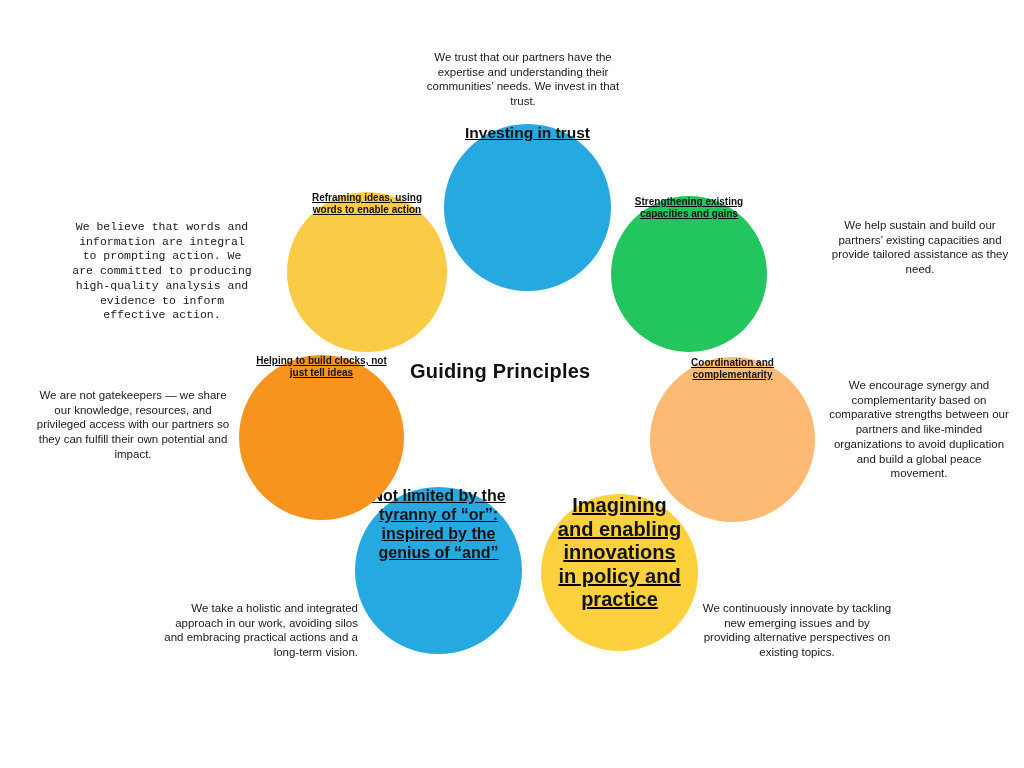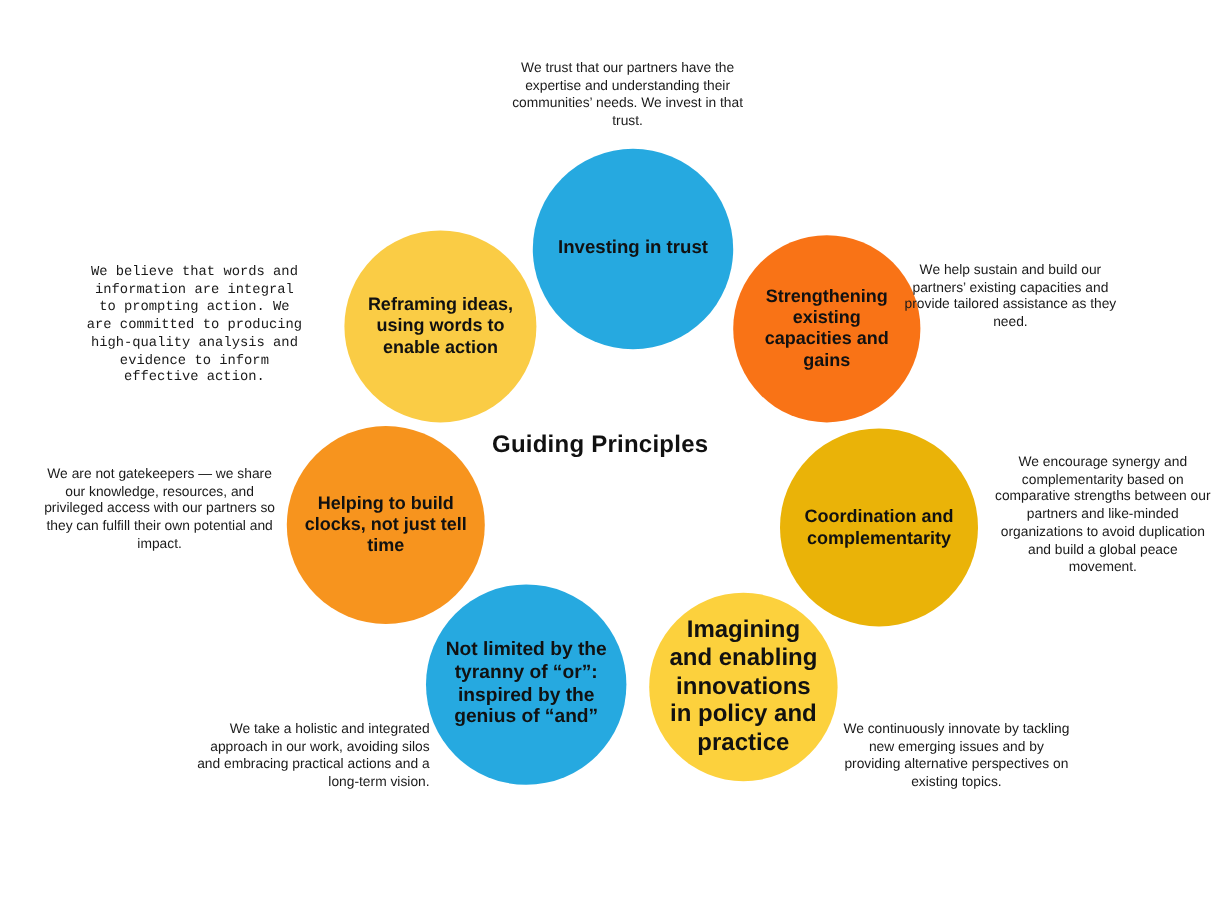--- a/index.html
+++ b/index.html
@@ -23,29 +23,29 @@
     font-size: 20px;
     font-weight: bold;
     color: #111111;
     line-height: 1.1;
     letter-spacing: 0.2px;
   }
   .circle {
     position: absolute;
     border-radius: 50%;
     display: flex;
-    align-items: center;
     justify-content: center;
     text-align: center;
+    text-decoration: underline;
   }
   .circle .label {
     display: block;
     font-weight: bold;
     color: #111111;
-    font-size: 15px;
+    font-size: 10px;
     line-height: 1.18;
     padding: 0 14px;
   }
   .desc {
     position: absolute;
     text-align: center;
     color: #1a1a1a;
     font-size: 11.5px;
     line-height: 1.28;
   }
@@ -58,51 +58,51 @@
   .c4 { left: 355px; top: 487px; width: 167px; height: 167px; } 
   .c5 { left: 239px; top: 355px; width: 165px; height: 165px; } 
   .c6 { left: 287px; top: 192px; width: 160px; height: 160px; } 
 
   .c0 .label { font-size: 15.5px; }
   .c3 .label { font-size: 20px; }
   .c4 .label { font-size: 16px; }
 
   
   .d0 { left: 418px; top: 50px;  width: 210px; }
-  .d1 { left: 753px; top: 218px; width: 178px; text-align: center; }
+  .d1 { left: 831px; top: 218px; width: 178px; text-align: center; }
   .d2 { left: 828px; top: 378px; width: 182px; }
   .d3 { left: 701px; top: 601px; width: 192px; }
   .d4 { left: 160px; top: 601px; width: 198px; text-align: right; }
   .d5 { left: 36px;  top: 388px; width: 194px; }
   .d6 { left: 70px;  top: 220px; width: 184px; font-family: Liberation Mono, monospace; }
 </style>
 </head>
 <body>
 
 <div class="canvas">
 
   <div class="center-title">Guiding Principles</div>
 
   <div class="circle c0" style="background: rgb(38, 169, 224);">
     <span class="label">Investing in trust</span>
   </div>
-  <div class="circle c1" style="background: #f97316;">
+  <div class="circle c1" style="background: #22c55e;">
     <span class="label">Strengthening existing capacities and gains</span>
   </div>
-  <div class="circle c2" style="background: #eab308;">
+  <div class="circle c2" style="background: #fdba74;">
     <span class="label">Coordination and complementarity</span>
   </div>
   <div class="circle c3" style="background: rgb(252, 209, 61);">
     <span class="label">Imagining and enabling innovations in policy and practice</span>
   </div>
   <div class="circle c4" style="background: rgb(38, 169, 224);">
     <span class="label">Not limited by the tyranny of “or”: inspired by the genius of “and”</span>
   </div>
   <div class="circle c5" style="background: rgb(247, 148, 30);">
-    <span class="label">Helping to build clocks, not just tell time</span>
+    <span class="label">Helping to build clocks, not just tell ideas</span>
   </div>
   <div class="circle c6" style="background: rgb(250, 204, 69);">
     <span class="label">Reframing ideas, using words to enable action</span>
   </div>
 
   <div class="desc d0">We trust that our partners have the expertise and understanding their communities’ needs. We invest in that trust.</div>
   <div class="desc d1">We help sustain and build our partners’ existing capacities and provide tailored assistance as they need.</div>
   <div class="desc d2">We encourage synergy and complementarity based on comparative strengths between our partners and like-minded organizations to avoid duplication and build a global peace movement.</div>
   <div class="desc d3">We continuously innovate by tackling new emerging issues and by providing alternative perspectives on existing topics.</div>
   <div class="desc d4">We take a holistic and integrated approach in our work, avoiding silos and embracing practical actions and a long-term vision.</div>

